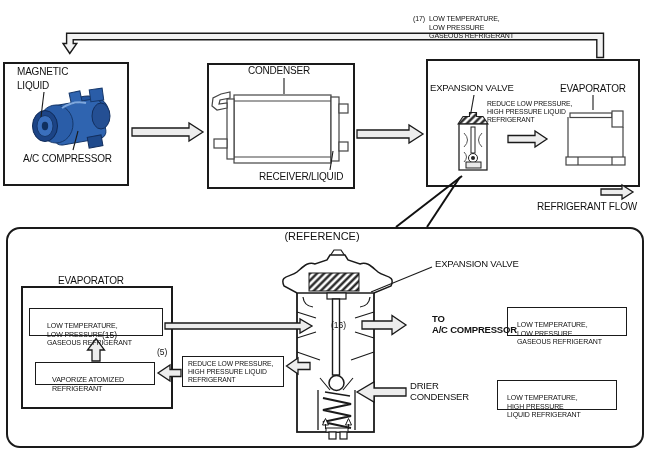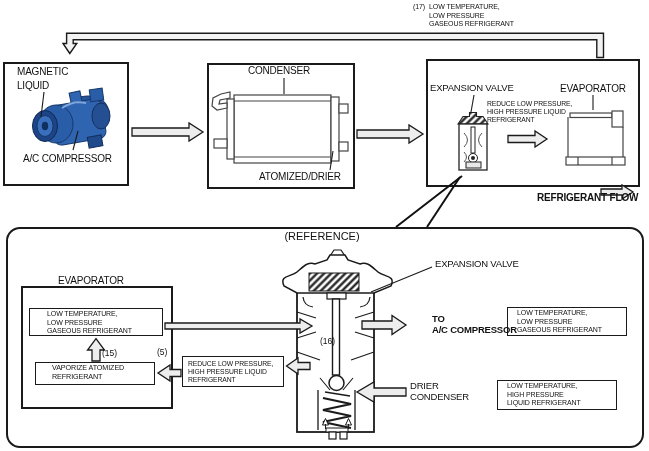--- a/index.html
+++ b/index.html
@@ -1,21 +1,21 @@
 <!DOCTYPE html>
 <html><head>
 <meta charset="utf-8">
 <style>
   html,body{margin:0;padding:0;background:#fff;}
   #stage{position:relative;width:649px;height:451px;background:#fff;overflow:hidden;
          font-family:"Liberation Sans",sans-serif;color:#111;}
   .txt{position:absolute;z-index:10;white-space:nowrap;}
   .lbl{font-size:10px;line-height:13px;letter-spacing:-0.2px;}
   .lbl2{font-size:9.5px;line-height:10.5px;letter-spacing:-0.2px;}
-  .small{font-size:7px;line-height:8.6px;letter-spacing:-0.1px;}
+  .small{font-size:7px;line-height:8.6px;letter-spacing:-0.1px;margin-top:12px;}
   .tiny{font-size:6.8px;line-height:8px;letter-spacing:-0.1px;}
   .num{font-size:8.5px;line-height:10px;}
   .box{position:absolute;border:2px solid #1a1a1a;background:transparent;z-index:1;}
   .tbox{position:absolute;border:1.5px solid #1a1a1a;background:#fff;z-index:2;}
   svg.art{position:absolute;left:0;top:0;z-index:5;pointer-events:none;}
 </style>
 </head>
 <body>
 
 <div id="stage">
@@ -41,58 +41,58 @@
     </div>
   </div>
 
   <div class="txt lbl" style="left:17px;top:65px;line-height:14px;">
     <div>MAGNETIC</div>
       <div>LIQUID</div>
   </div>
   <div class="txt lbl" style="left:23px;top:152px;">A/C COMPRESSOR</div>
 
   <div class="txt lbl" style="left:207px;top:64px;width:144px;text-align:center;">CONDENSER</div>
-  <div class="txt lbl" style="left:259px;top:170px;">ATOMIZED/DRIER</div>
+  <div class="txt lbl" style="left:259px;top:170px;">RECEIVER/LIQUID</div>
 
   <div class="txt lbl2" style="left:430px;top:83px;">EXPANSION VALVE</div>
   <div class="txt lbl" style="left:560px;top:82px;">EVAPORATOR</div>
   <div class="txt tiny" style="left:487px;top:100px;">
     <div>REDUCE LOW PRESSURE,</div>
       <div>HIGH PRESSURE LIQUID</div>
       <div>REFRIGERANT</div>
   </div>
 
-  <div class="txt lbl" style="left:537px;top:191px;font-weight:bold;">REFRIGERANT FLOW</div>
+  <div class="txt lbl" style="left:537px;top:200px;">REFRIGERANT FLOW</div>
 
   <div class="txt num" style="left:267px;top:231px;width:110px;text-align:center;font-size:11px;">(REFERENCE)</div>
 
   <div class="txt lbl" style="left:58px;top:274px;">EVAPORATOR</div>
 
   <div class="txt small" style="left:47px;top:310px;">
     <div>LOW TEMPERATURE,</div>
       <div>LOW PRESSURE</div>
       <div>GASEOUS REFRIGERANT</div>
   </div>
 
-  <div class="txt num" style="left:62px;top:348px;padding-left:40px;">(15)</div>
+  <div class="txt num" style="left:62px;top:330px;padding-left:40px;">(15)</div>
 
   <div class="txt small" style="left:52px;top:364px;font-size:7.2px;">
     <div>VAPORIZE ATOMIZED</div>
       <div>REFRIGERANT</div>
   </div>
 
   <div class="txt num" style="left:157px;top:347px;">(5)</div>
 
   <div class="txt tiny" style="left:188px;top:360px;">
     <div>REDUCE LOW PRESSURE,</div>
       <div>HIGH PRESSURE LIQUID</div>
       <div>REFRIGERANT</div>
   </div>
 
-  <div class="txt num" style="left:320px;top:320px;margin-top:16px;">(16)</div>
+  <div class="txt num" style="left:331px;top:320px;">(16)</div>
 
   <div class="txt lbl2" style="left:435px;top:259px;">EXPANSION VALVE</div>
 
   <div class="txt lbl2" style="left:432px;top:314px;font-weight:bold;">
     <div>TO</div>
       <div>A/C COMPRESSOR</div>
   </div>
 
   <div class="txt lbl2" style="left:410px;top:381px;">
     <div>DRIER</div>

